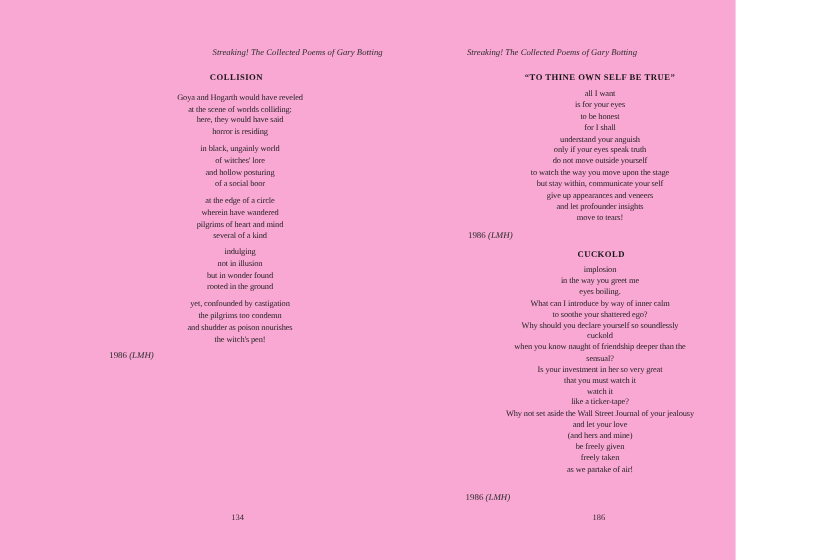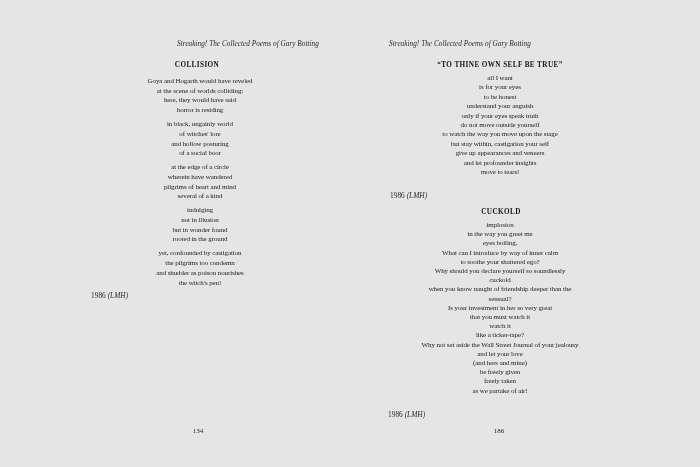--- a/index.html
+++ b/index.html
@@ -1,20 +1,20 @@
 <!DOCTYPE html>
 <html><head>
 <meta charset="utf-8">
 <style>
   html, body { margin: 0; padding: 0; background: #ffffff; }
   .spread {
     position: relative;
-    width: 700px;
+    width: 613px;
     height: 467px;
-    background: #e5e5e5;
+    background: #f9a8d4;
     font-family: "Liberation Serif", serif;
     color: #1f1f1f;
     overflow: hidden;
   }
   .running-header {
     position: absolute;
     top: 40px;
     width: 300px;
     text-align: center;
     font-style: italic;
@@ -129,25 +129,26 @@
 
   <div>
     <div class="running-header hdr-right">Streaking! The Collected Poems of Gary Botting</div>
 
     <div class="poem-title title-thine">“TO THINE OWN SELF BE TRUE”</div>
 
     <div class="poem poem-right-1">
       <div class="line">all I want</div>
       <div class="line">is for your eyes</div>
       <div class="line">to be honest</div>
+      <div class="line">for I shall</div>
       <div class="line">understand your anguish</div>
       <div class="line">only if your eyes speak truth</div>
       <div class="line">do not move outside yourself</div>
       <div class="line">to watch the way you move upon the stage</div>
-      <div class="line">but stay within, castigation your self</div>
+      <div class="line">but stay within, communicate your self</div>
       <div class="line">give up appearances and veneers</div>
       <div class="line">and let profounder insights</div>
       <div class="line">move to tears!</div>
     </div>
 
     <div class="byline byline-right-1">
       <span>1986</span>
       <span class="attr">(LMH)</span>
     </div>
 

